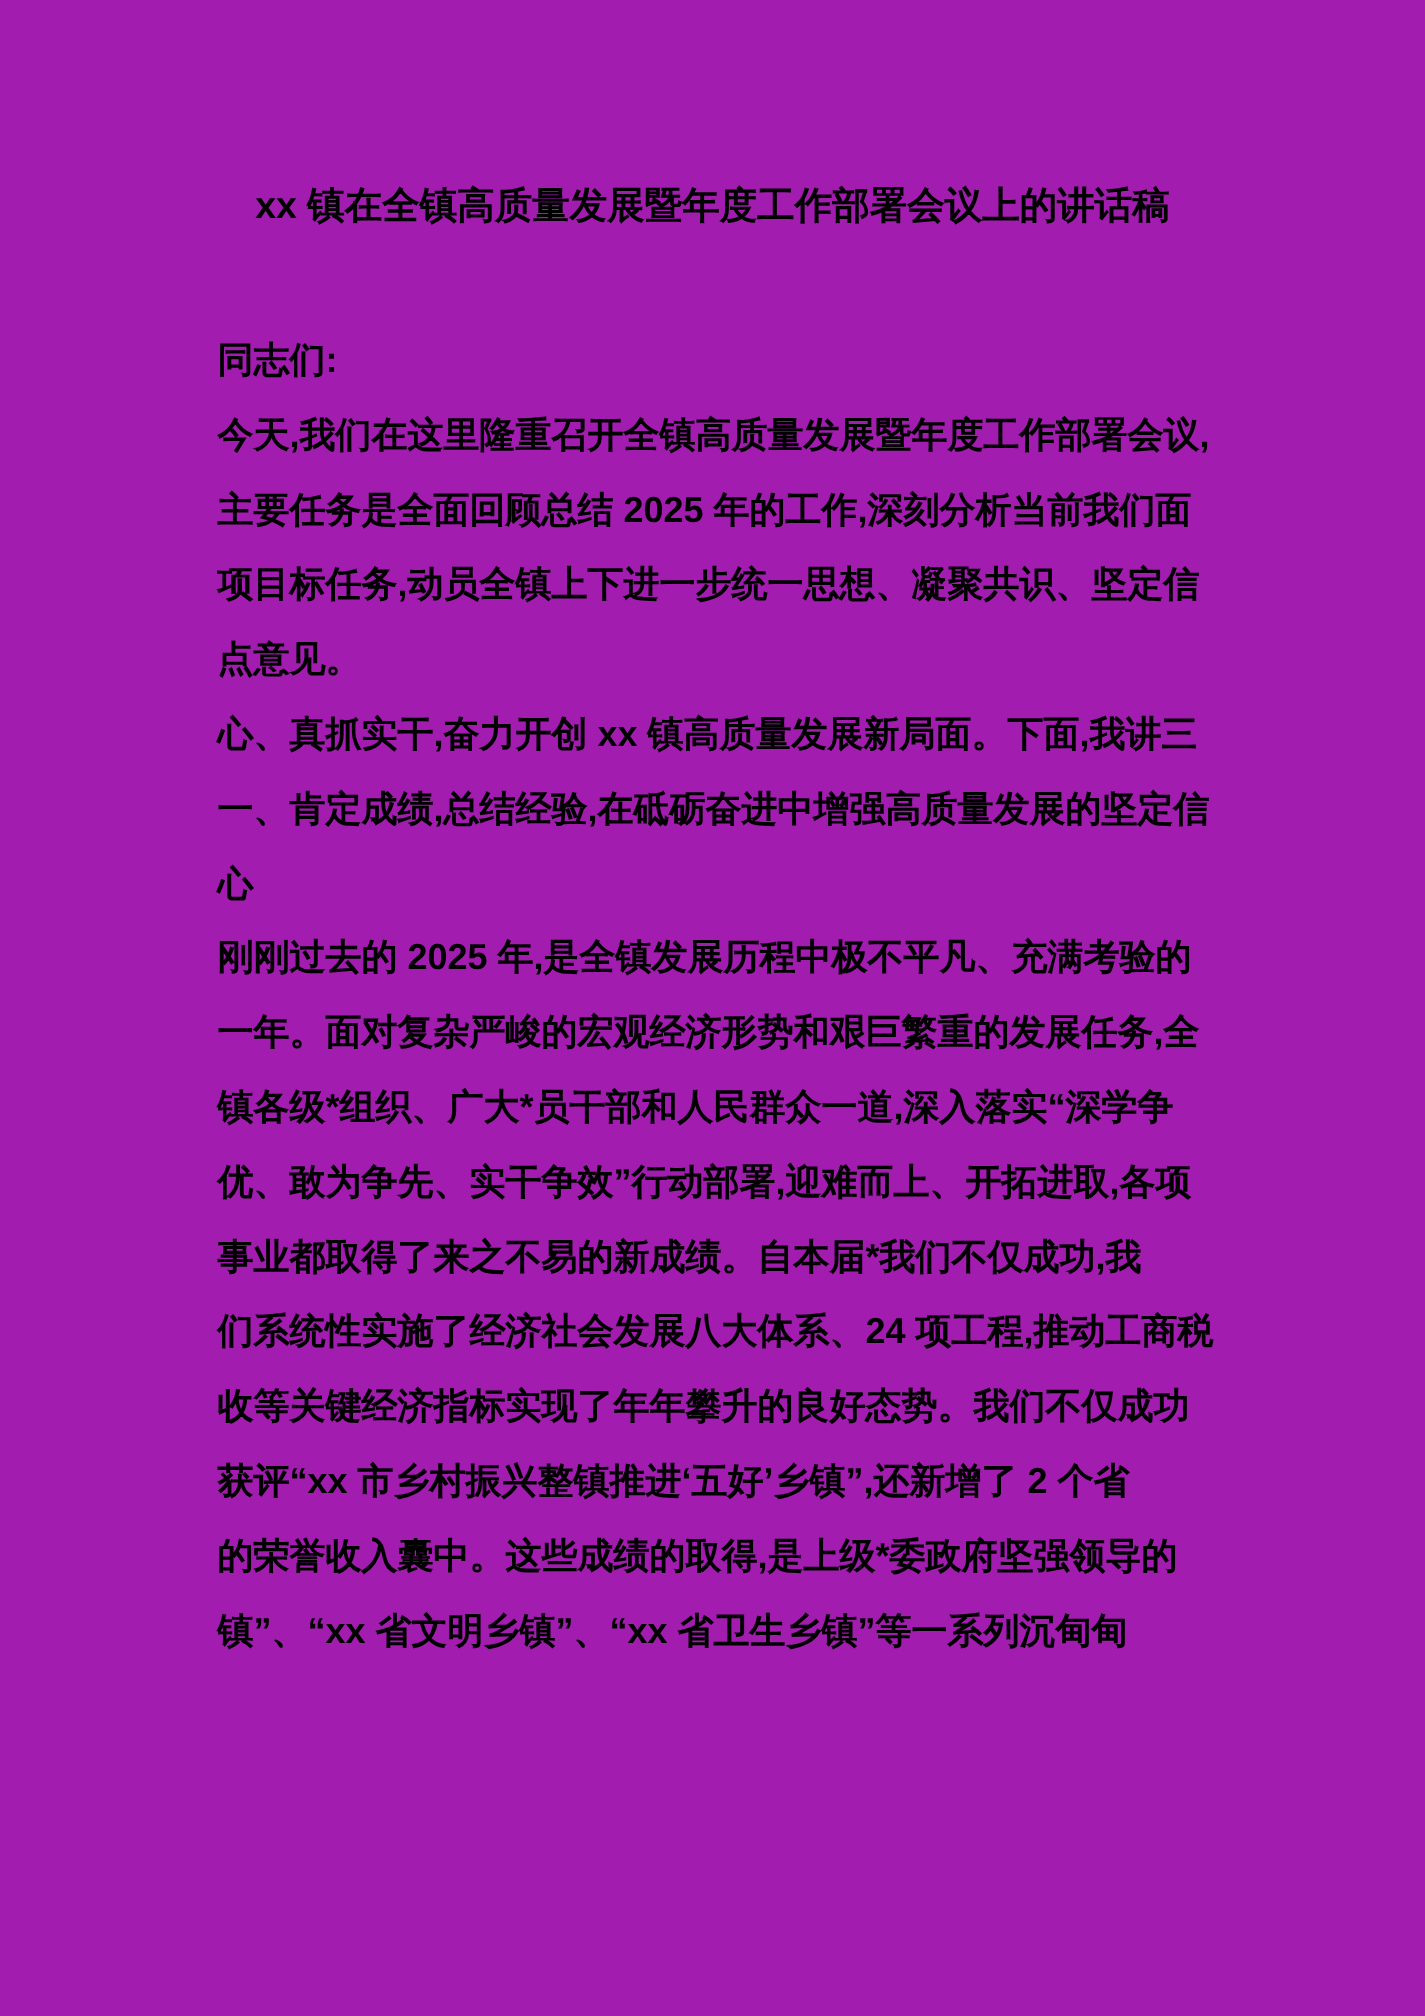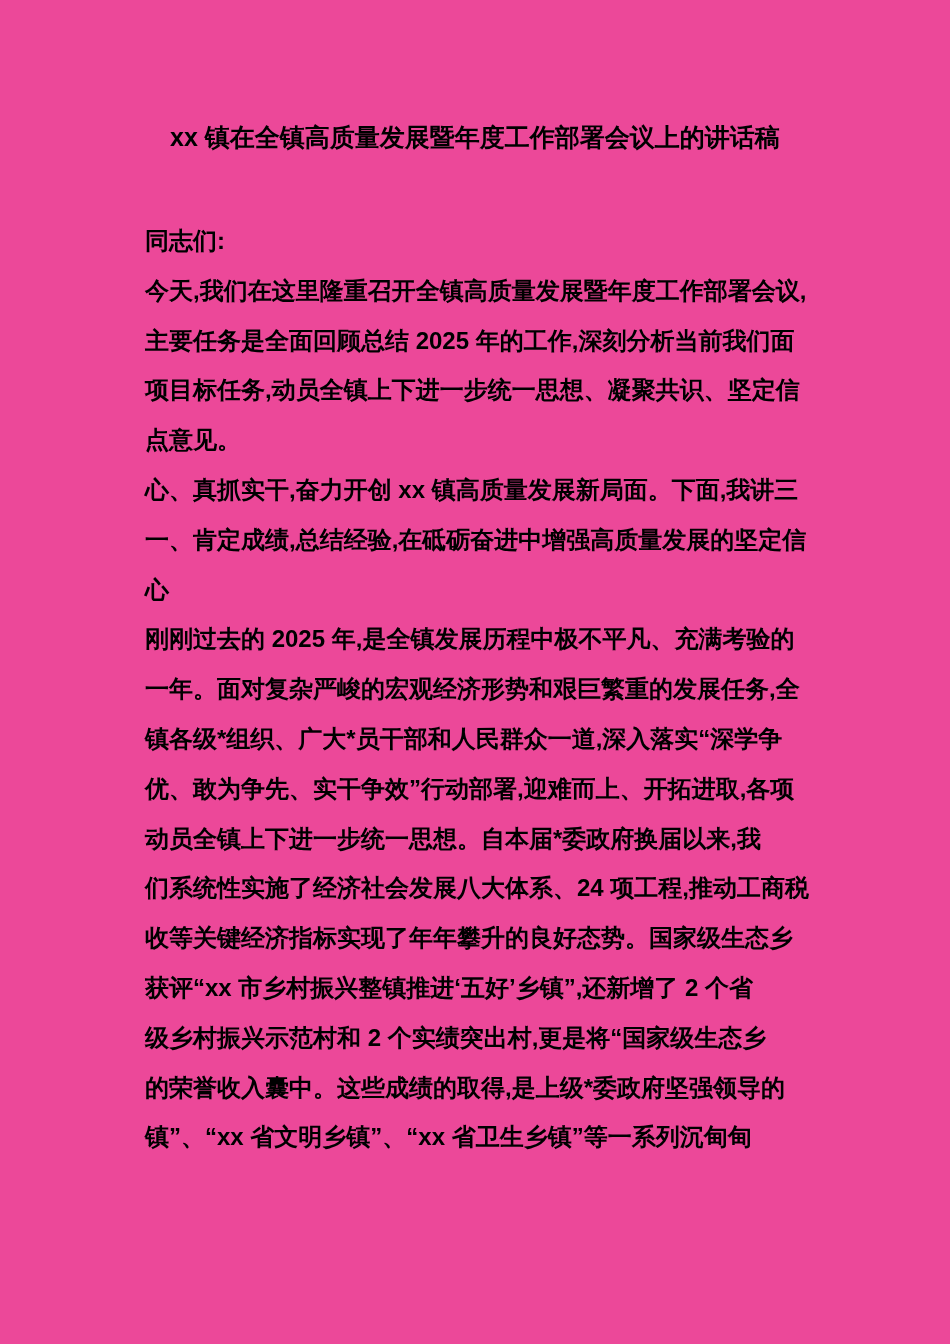--- a/index.html
+++ b/index.html
@@ -11,21 +11,21 @@
     height: 1344px;
     background: #ffffff;
     font-family: "Liberation Sans", "DejaVu Sans", sans-serif;
     color: #000000;
     overflow: hidden;
   }
   .page {
     position: relative;
     width: 950px;
     height: 1344px;
-    background: #ec4899;
+    background: #a21caf;
   }
   .doc-title {
     position: absolute;
     top: 121px;
     left: 0;
     right: 0;
     margin: 0;
     text-align: center;
     font-size: 25px;
     line-height: 32px;
@@ -70,23 +70,22 @@
     <div>
       <div class="text-line">一、肯定成绩,总结经验,在砥砺奋进中增强高质量发展的坚定信</div>
       <div class="text-line">心</div>
     </div>
 
     <div>
       <div class="text-line">刚刚过去的 2025 年,是全镇发展历程中极不平凡、充满考验的</div>
       <div class="text-line">一年。面对复杂严峻的宏观经济形势和艰巨繁重的发展任务,全</div>
       <div class="text-line">镇各级*组织、广大*员干部和人民群众一道,深入落实“深学争</div>
       <div class="text-line">优、敢为争先、实干争效”行动部署,迎难而上、开拓进取,各项</div>
-      <div class="text-line">动员全镇上下进一步统一思想。自本届*委政府换届以来,我</div>
+      <div class="text-line">事业都取得了来之不易的新成绩。自本届*我们不仅成功,我</div>
       <div class="text-line">们系统性实施了经济社会发展八大体系、24 项工程,推动工商税</div>
-      <div class="text-line">收等关键经济指标实现了年年攀升的良好态势。国家级生态乡</div>
+      <div class="text-line">收等关键经济指标实现了年年攀升的良好态势。我们不仅成功</div>
       <div class="text-line">获评“xx 市乡村振兴整镇推进‘五好’乡镇”,还新增了 2 个省</div>
-      <div class="text-line">级乡村振兴示范村和 2 个实绩突出村,更是将“国家级生态乡</div>
       <div class="text-line">的荣誉收入囊中。这些成绩的取得,是上级*委政府坚强领导的</div>
       <div class="text-line">镇”、“xx 省文明乡镇”、“xx 省卫生乡镇”等一系列沉甸甸</div>
     </div>
 
   </div>
 </div>
 
 </body></html>

